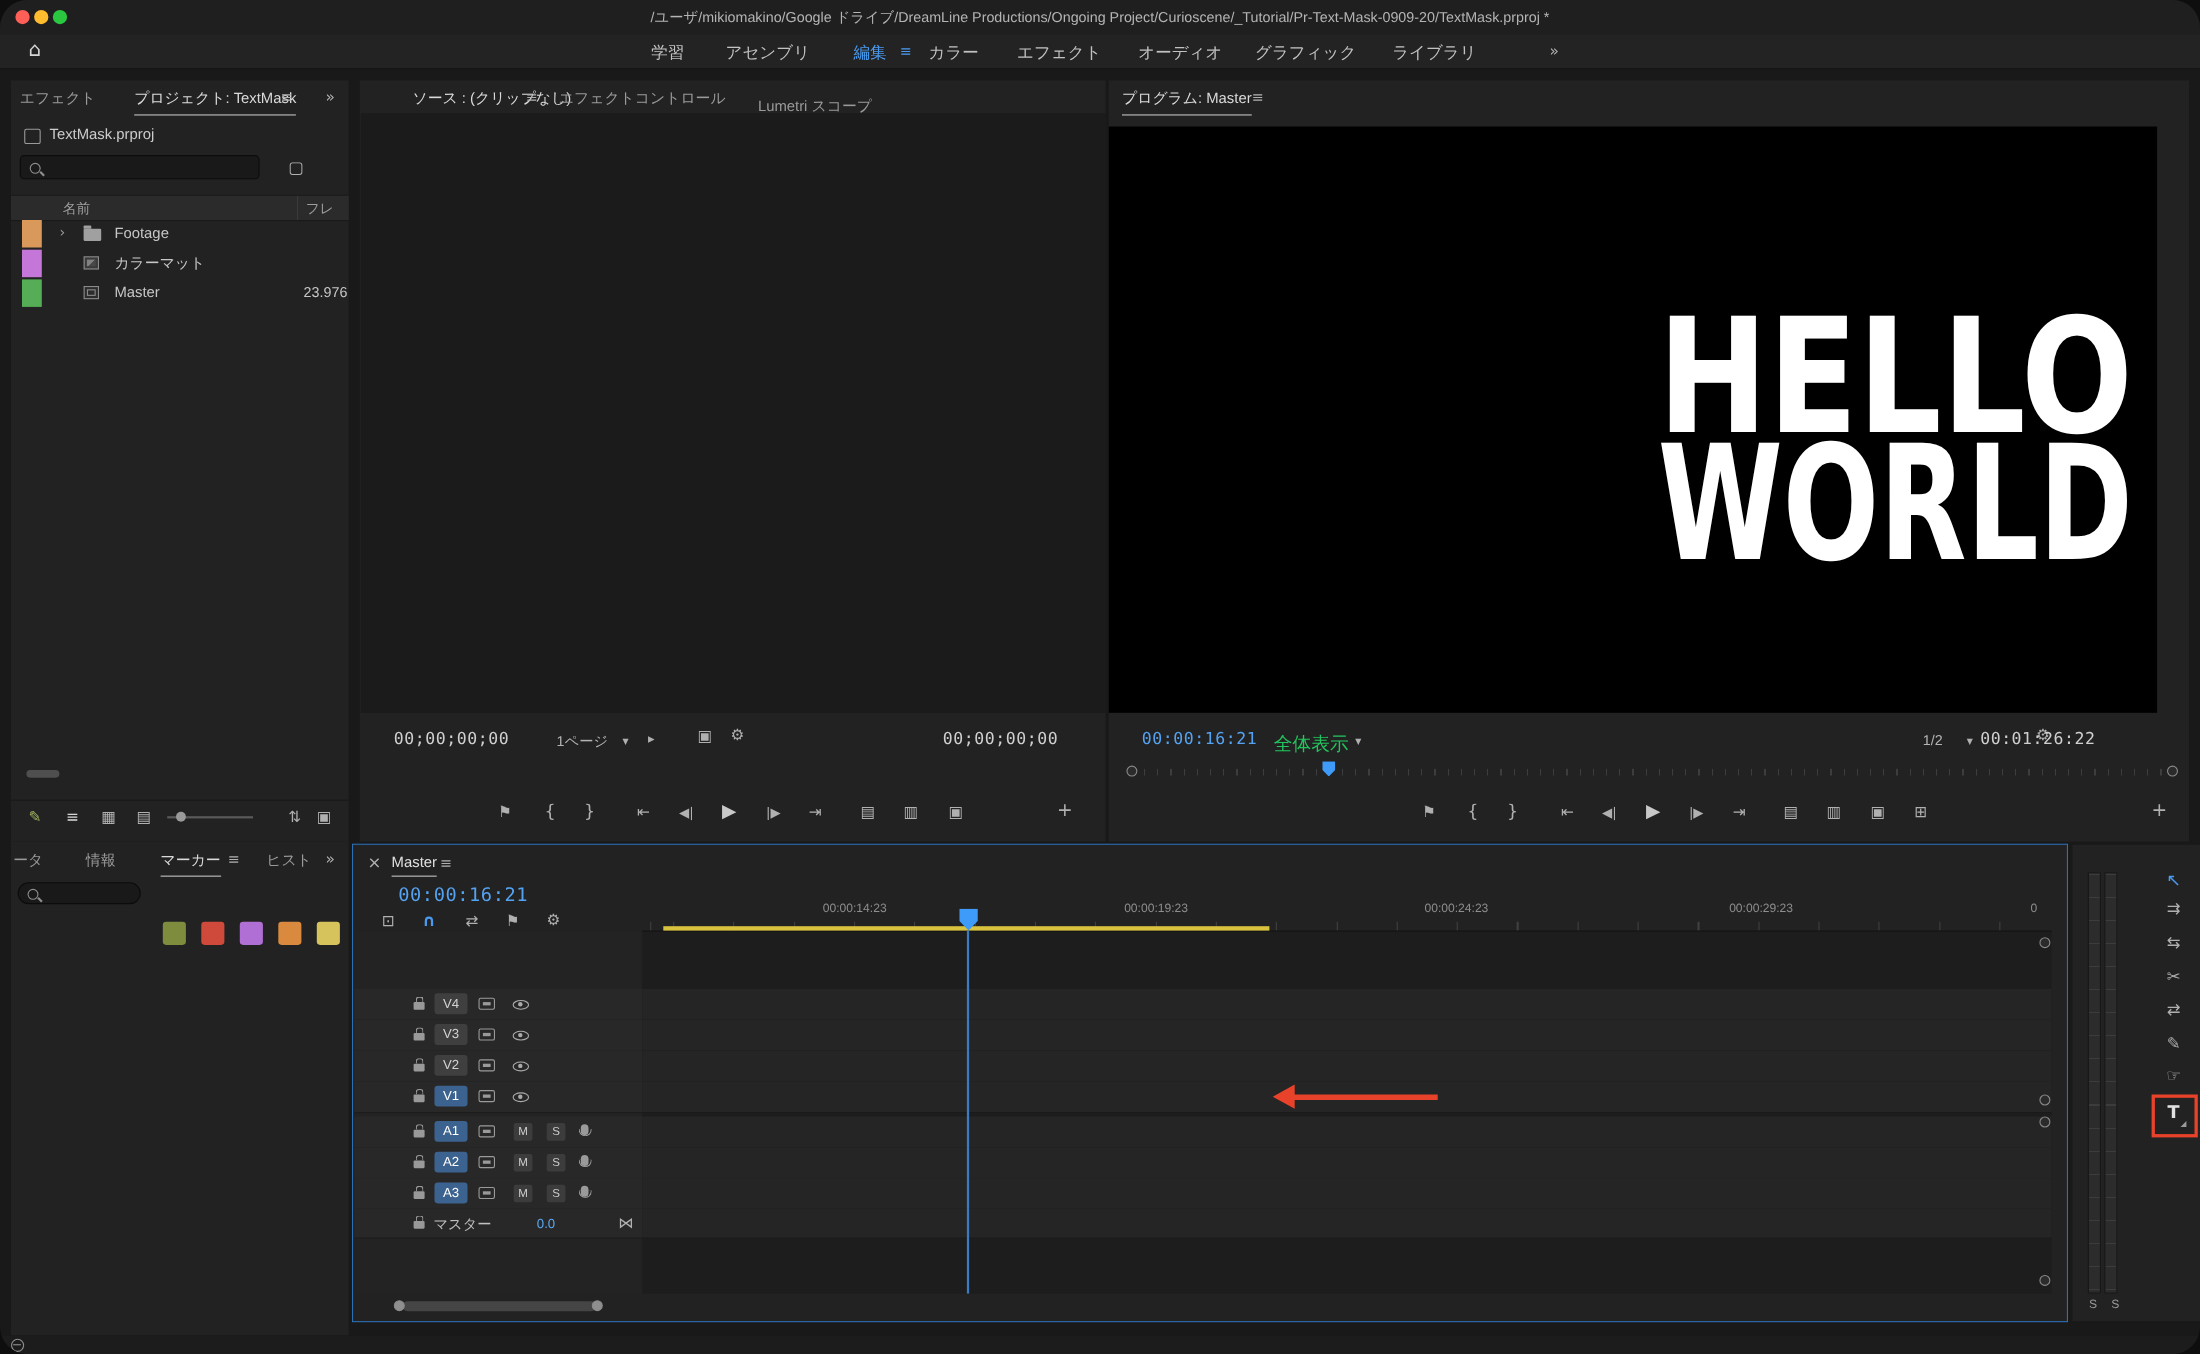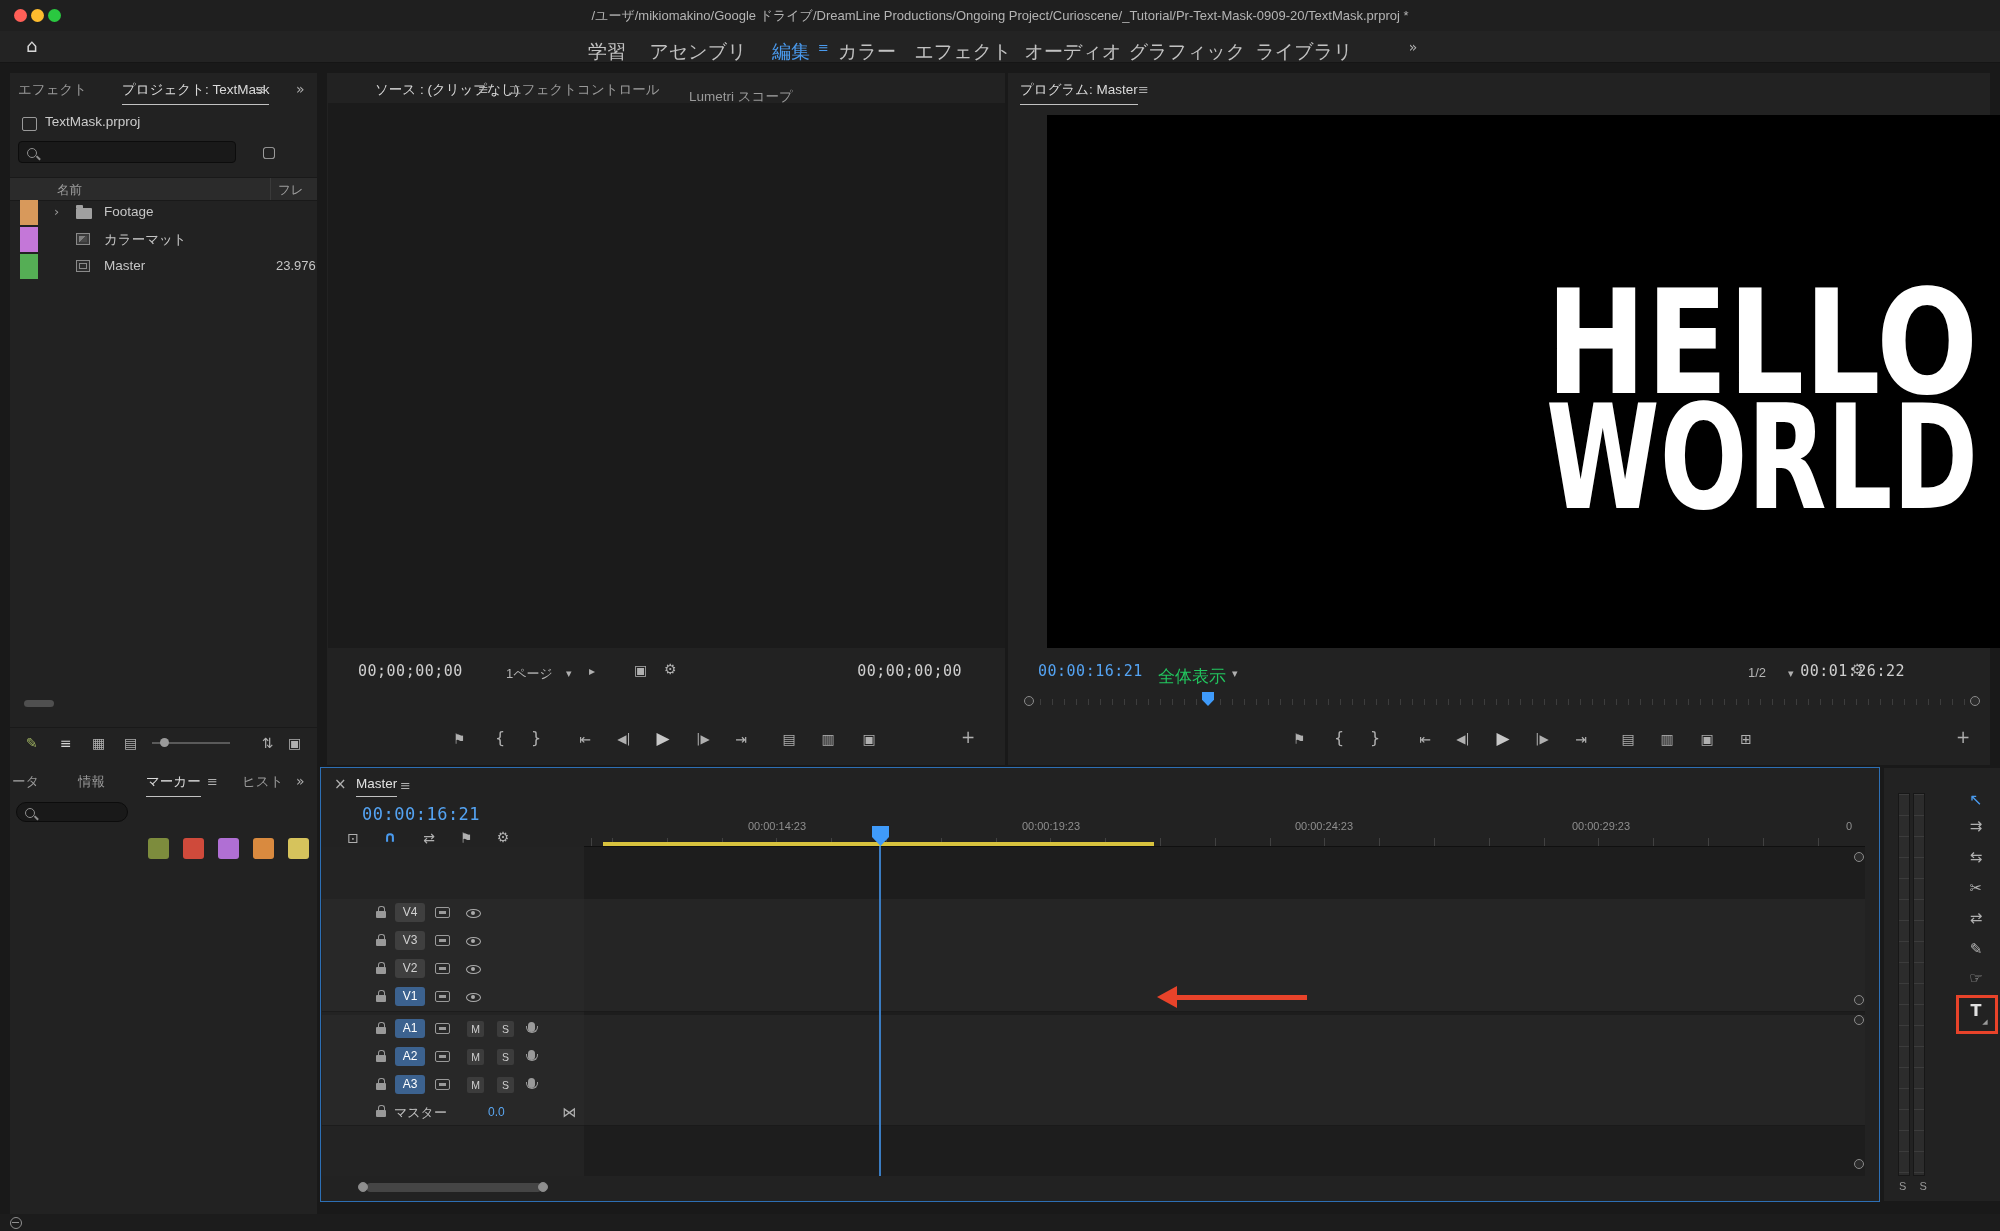--- a/index.html
+++ b/index.html
@@ -1,31 +1,31 @@
 <!DOCTYPE html>
 <html><head>
 <meta charset="utf-8">
 <style>
   html,body{margin:0;padding:0;background:#0e0e0e;}
   #app{position:relative;width:2000px;height:1231px;background:#191919;overflow:hidden;
-       font-family:"Liberation Sans",sans-serif;color:#c8c8c8;font-size:14px;}
+       font-family:"Liberation Sans",sans-serif;color:#c8c8c8;font-size:14px;border-radius:25px;}
   .abs{position:absolute;}
   .panel{position:absolute;background:#222222;}
   .tab{position:absolute;font-size:13.5px;color:#9a9a9a;white-space:nowrap;}
   .tab.active{color:#dadada;padding-bottom:5px;border-bottom:1px solid #c2c2c2;}
   .ico{position:absolute;font-family:"DejaVu Sans",sans-serif;color:#b0b0b0;font-size:14px;line-height:1;white-space:nowrap;}
   .ctr{transform:translateX(-50%);}
   .rt{transform:translateX(-100%);}
   .tc{position:absolute;font-family:"DejaVu Sans Mono","Liberation Mono",monospace;font-size:15px;color:#cfcfcf;letter-spacing:.5px;white-space:nowrap;}
   .blue{color:#54a3f2;}
   .lbl{position:absolute;font-size:13.5px;color:#c6c6c6;white-space:nowrap;}
   .titlebar{position:absolute;left:0;top:0;width:2000px;height:31px;background:#1f1f1f;border-bottom:1px solid #111;}
   .dot{position:absolute;top:9px;width:13px;height:13px;border-radius:50%;}
   .wsbar{position:absolute;left:0;top:31px;width:2000px;height:31px;background:#232323;border-bottom:1px solid #151515;}
-  .wstab{position:absolute;top:8px;font-size:19px;color:#c2c2c2;transform:translateX(-50%);white-space:nowrap;}
+  .wstab{position:absolute;top:8px;font-size:15px;color:#c2c2c2;transform:translateX(-50%);white-space:nowrap;}
   .wstab.active{color:#4a9bef;}
   .search{position:absolute;background:#191919;border:1px solid #0c0c0c;border-radius:4px;color:#c8c8c8;
           font-size:13px;padding:0 6px 0 24px;outline:none;box-sizing:border-box;font-family:"Liberation Sans",sans-serif;}
   .mag{position:absolute;width:8px;height:8px;border:1.5px solid #8f8f8f;border-radius:50%;}
   .mag::after{content:'';position:absolute;width:5px;height:1.5px;background:#8f8f8f;right:-4.5px;bottom:-1.5px;transform:rotate(45deg);}
   .hdrrow{position:absolute;background:#2b2b2b;border-top:1px solid #191919;border-bottom:1px solid #191919;text-align:center;}
   .chip{position:absolute;width:18px;height:25px;}
   .docicon{position:absolute;width:13px;height:12px;border:1px solid #9a9a9a;border-radius:2px;}
   .fldr{position:absolute;width:16px;height:11px;background:#a0a0a0;border-radius:1px;}
   .fldr::before{content:'';position:absolute;left:0;top:-3px;width:7px;height:3px;background:#a0a0a0;border-radius:1px 1px 0 0;}
@@ -177,21 +177,21 @@
   <span class="ico ctr" style="left:703px;top:733px;font-size:12px">|▶</span>
   <span class="ico ctr" style="left:741px;top:732px">⇥</span>
   <span class="ico ctr" style="left:789px;top:732px">▤</span>
   <span class="ico ctr" style="left:828px;top:732px">▥</span>
   <span class="ico ctr" style="left:869px;top:732px">▣</span>
   <span class="ico ctr" style="left:968px;top:729px;font-size:17px">+</span>
 
   <span class="tab active" style="left:1020px;top:81px">プログラム: Master</span>
   <span class="ico" style="left:1138px;top:83px;font-size:13px">≡</span>
 
-  <div class="abs" style="left:1047px;top:115px;width:953px;height:533px;background:#000">
+  <div class="abs" style="left:1008px;top:115px;width:953px;height:533px;background:#000">
     <svg width="953" height="533" viewBox="0 0 953 533">
       <text x="931" y="278" text-anchor="end" textLength="432" lengthAdjust="spacingAndGlyphs" font-size="145" font-weight="bold" fill="#ffffff">HELLO</text>
       <text x="931" y="393" text-anchor="end" textLength="432" lengthAdjust="spacingAndGlyphs" font-size="145" font-weight="bold" fill="#ffffff">WORLD</text>
     </svg>
   </div>
 
   <span class="tc blue" style="left:1038px;top:662px">00:00:16:21</span>
   <span class="lbl" style="left:1158px;top:665px;font-size:17px;color:#22c55e">全体表示</span>
   <span class="ico" style="left:1232px;top:668px;font-size:11px">▾</span>
   <span class="lbl" style="left:1748px;top:665px;font-size:13px;color:#b4b4b4">1/2</span>

